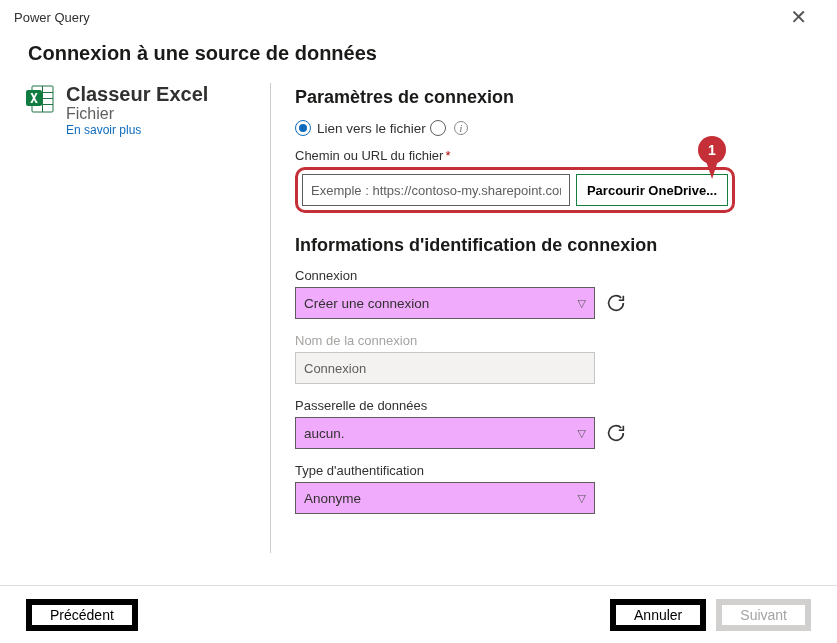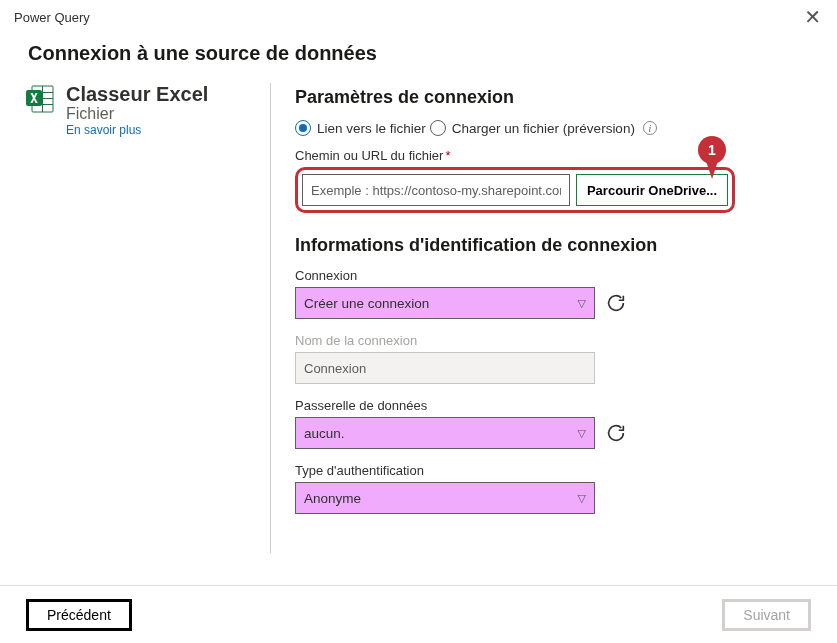--- a/index.html
+++ b/index.html
@@ -1,18 +1,18 @@
 <!DOCTYPE html>
 <html><head>
 <meta charset="utf-8">
 <style>
   * { box-sizing: border-box; font-family: "Segoe UI", Arial, sans-serif; }
   body { margin:0; background:#fff; color:#323130; width:837px; height:643px; position:relative; }
 
-  .titlebar { display:flex; align-items:center; padding:6px 10px 0 14px; font-size:13px; color:#323130; }
+  .titlebar { display:flex; align-items:center; padding:6px 24px 0 14px; font-size:13px; color:#323130; }
   .titlebar-spacer { flex:1; }
   .close-x { font-size:20px; line-height:14px; cursor:pointer; padding:4px 6px; color:#555;}
   
   .dlg-title { font-size:20px; font-weight:600; margin:14px 0 18px 28px; color:#1b1a19;}
 
   .content { display:flex; padding:0 24px 0 24px; height:470px;}
   .sidebar { width:222px; display:flex; }
   .excel-icon { flex:0 0 auto; margin-right:10px;}
   .excel-icon svg { display:block;}
   .side-text { padding-top:2px;}
@@ -48,21 +48,21 @@
   .callout .bubble { width:28px;height:28px;background:#c52f37;border-radius:50%;display:flex;align-items:center;justify-content:center;color:#fff;font-weight:600;font-size:14px;}
   .callout .tail { width:0;height:0;border-left:12px solid transparent;border-right:0 solid transparent;border-top:18px solid #c52f37; margin-left:5px; margin-top:-3px; transform:skewX(-18deg);}
   
   .combo-row { display:flex; align-items:center; gap:10px; margin-bottom:14px;}
   .combo { width:300px; height:32px; border:1px solid #605e5c; display:flex; align-items:center; justify-content:space-between; padding:0 8px; font-size:13.5px; cursor:pointer; background:#f0abfc;}
   .combo .chev { font-size:11px; color:#555;}
   .refresh-icon { width:22px;height:22px; cursor:pointer; color:#323130;}
   
   .footer { position:absolute; left:0; right:0; bottom:0; border-top:1px solid #e1dfdd; height:58px; display:flex; align-items:center; padding:0 26px;}
   .footer .spacer { flex:1;}
-  .fbtn { height:32px; padding:0 18px; border:3px solid #000000; background:#fff; font-size:14px; cursor:pointer; margin-left:10px;}
+  .fbtn { height:32px; padding:0 18px; border:6px solid #000000; background:#fff; font-size:14px; cursor:pointer; margin-left:10px;}
   .fbtn.disabled { color:#a6a4a2; border-color:#d2d0ce; cursor:default;}
   .fbtn.prev { margin-left:0;}
 </style>
 </head>
 <body>
 
 <div class="titlebar">
   <span>Power Query</span>
   <span class="titlebar-spacer"></span>
   <span class="close-x">✕</span>
@@ -97,21 +97,20 @@
 
     <div class="radio-row">
       <div class="radio-item">
         <span class="radio checked">
             <span class="dot"></span>
           </span>
         <span>Lien vers le fichier</span>
       </div>
       <div class="radio-item">
         <span class="radio"></span>
-        <span>Charger un fichier (préversion)</span>
         <span class="info-icon">i</span>
       </div>
     </div>
 
     <div class="field-label">
       <span>Chemin ou URL du fichier</span><span class="req-star">*</span>
     </div>
 
     <div class="input-row" style="position:relative; margin-bottom:22px;">
       <div class="highlight-wrap" style="width:440px;">
@@ -162,14 +161,15 @@
         <span class="chev">▽</span>
       </div>
     </div>
 
   </div>
 </div>
 
 <div class="footer">
   <button class="fbtn prev">Précédent</button>
   <span class="spacer"></span>
+  <button class="fbtn">Annuler</button>
   <button class="fbtn disabled">Suivant</button>
 </div>
 
 </body></html>

